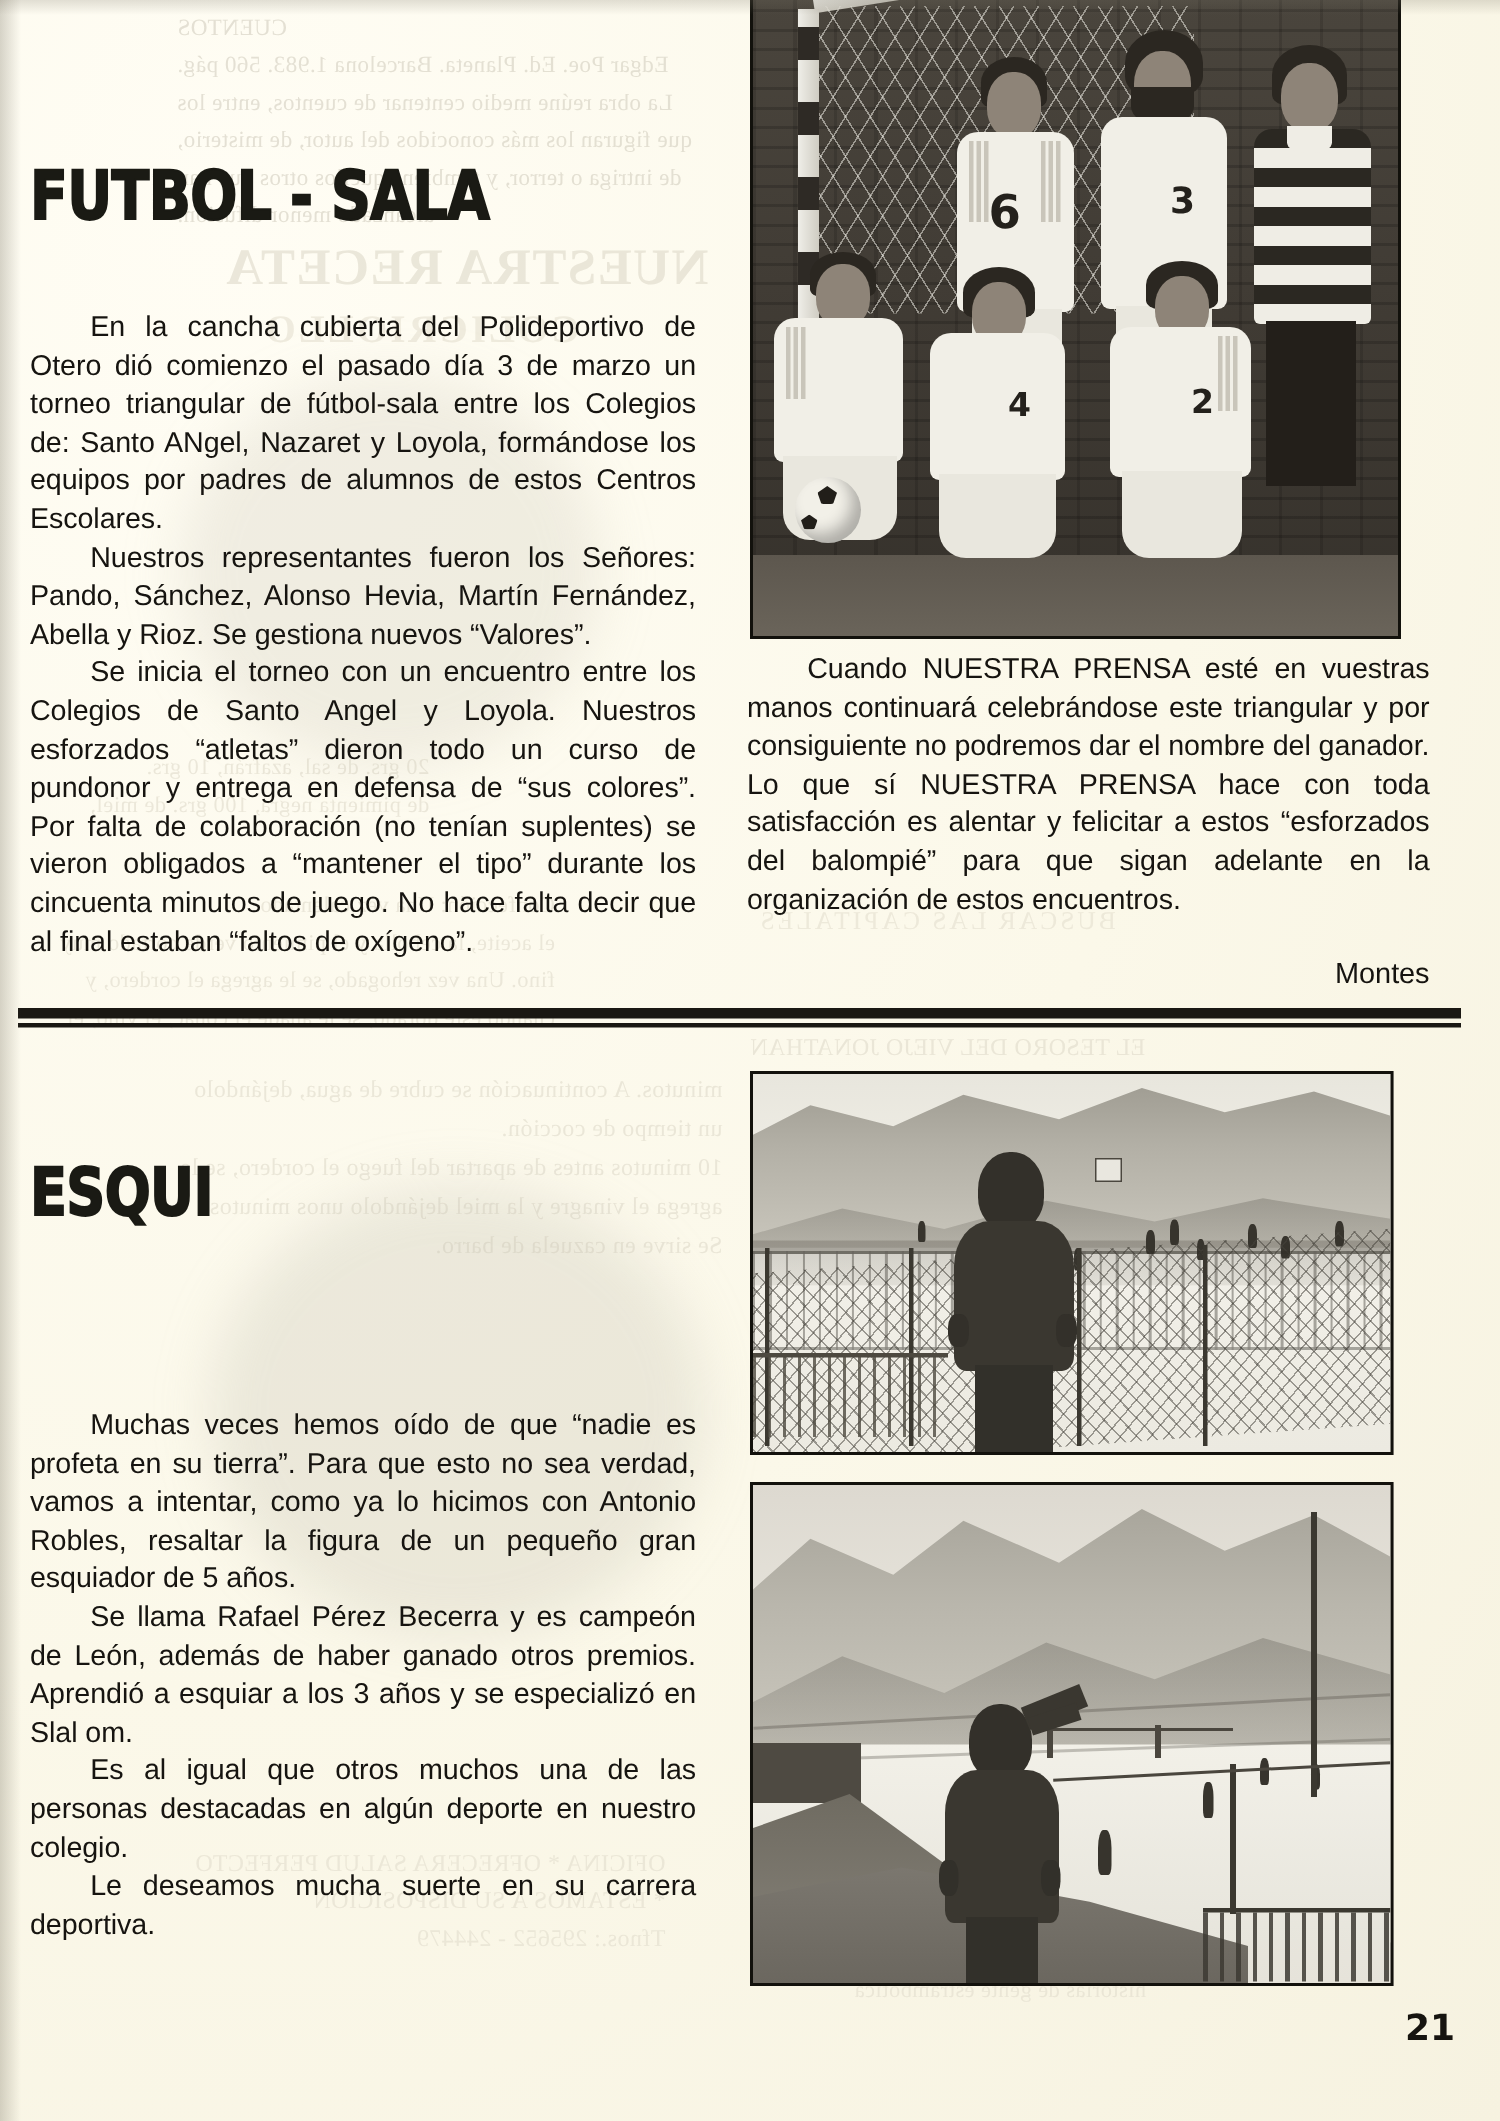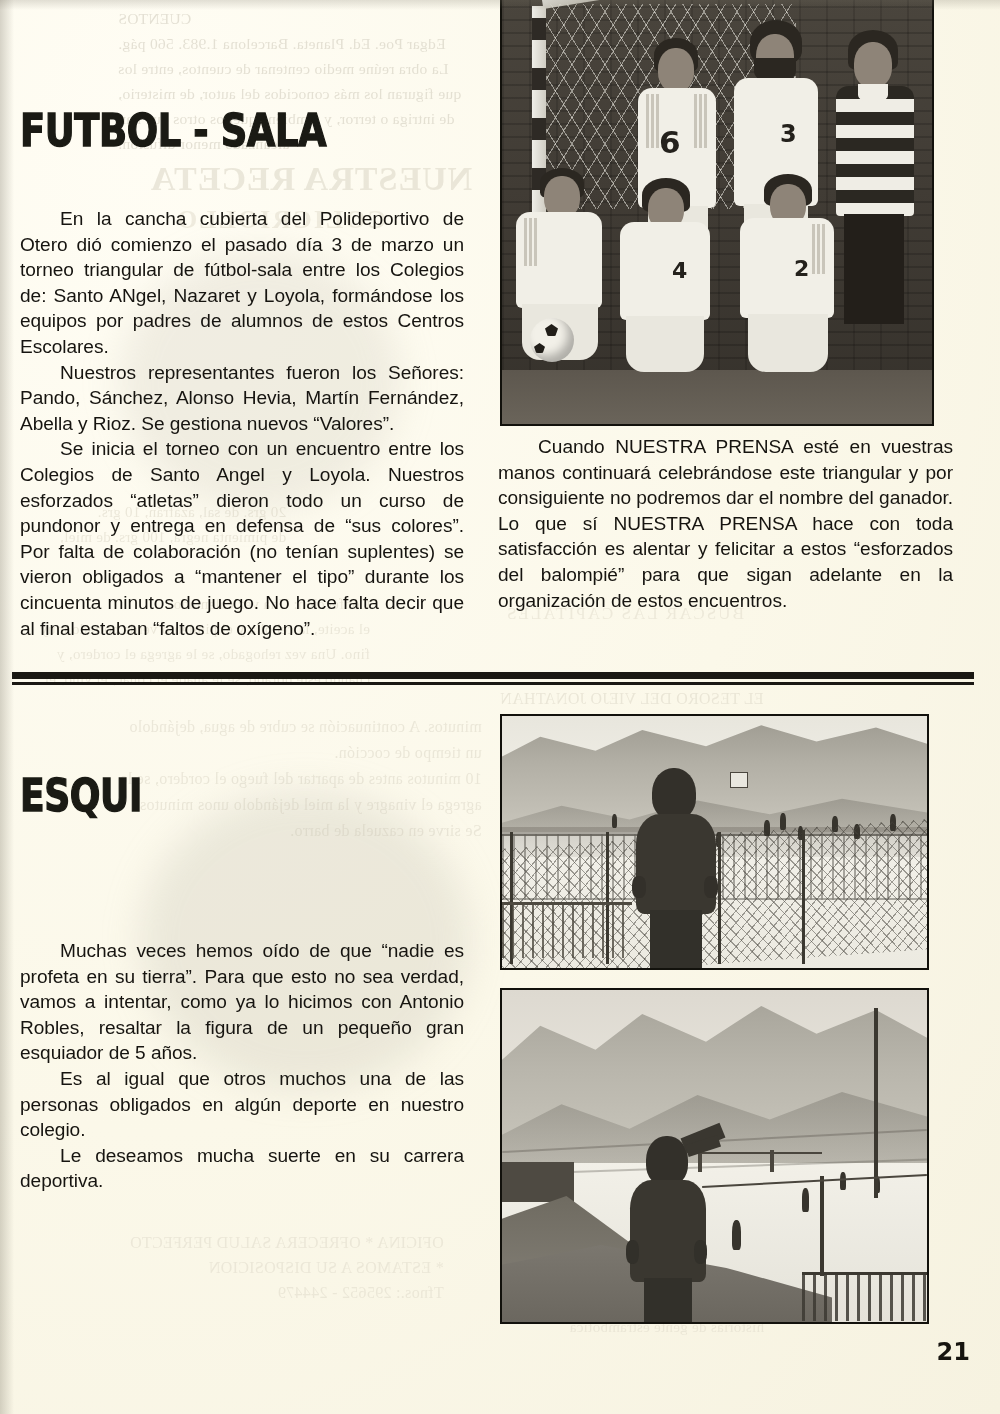--- a/index.html
+++ b/index.html
@@ -265,37 +265,39 @@
         <div class="p-stripe" style="left:83px;top:50px;height:50px;"></div>
         <div class="p-stripe" style="left:88px;top:50px;height:50px;"></div>
         <div class="p-num" style="left:60px;top:82px;font-size:22px;">2</div>
         <div class="p-legs" style="left:14px;top:140px;width:80px;height:58px;border-radius:0 0 18px 18px;"></div>
       </div>
     </div>
   </div>
 
   <div class="col-right body-text" style="top:434px;">
     <p>Cuando NUESTRA PRENSA esté en vuestras manos continuará celebrándose este triangular y por consiguiente no podremos dar el nombre del ganador. Lo que sí NUESTRA PRENSA hace con toda satisfacción es alentar y felicitar a estos “esforzados del balompié” para que sigan adelante en la organización de estos encuentros.</p>
+    <div class="sign">Montes</div>
   </div>
 
   <div class="rule-wrap" style="top:672px;">
     <div class="rule-thick"></div>
     <div class="rule-thin"></div>
   </div>
 
   <div class="col-left" style="top:770px;">
     <h1 class="section-title" style="font-size:44px;">ESQUI</h1>
   </div>
 
   <div class="col-left" style="top:858px;">
   </div>
 
   <div class="col-left body-text" style="top:938px;">
     <p>Muchas veces hemos oído de que “nadie es profeta en su tierra”. Para que esto no sea verdad, vamos a intentar, como ya lo hicimos con Antonio Robles, resaltar la figura de un pequeño gran esquiador de 5 años.</p>
-    <p>Es al igual que otros muchos una de las personas obligados en algún deporte en nuestro colegio.</p>
+    <p>Se llama Rafael Pérez Becerra y es campeón de León, además de haber ganado otros premios. Aprendió a esquiar a los 3 años y se especializó en Slal om.</p>
+    <p>Es al igual que otros muchos una de las personas destacadas en algún deporte en nuestro colegio.</p>
     <p>Le deseamos mucha suerte en su carrera deportiva.</p>
 
   </div>
 
   <div class="photo" id="photo-ski-1">
     <div class="ph-inner">
       <div class="snowfield"></div>
       <div class="mtn"></div>
       <div class="mtn2"></div>
       <div style="position:absolute;left:0;right:0;top:44%;height:9px;background:rgba(120,116,106,.45);"></div>

